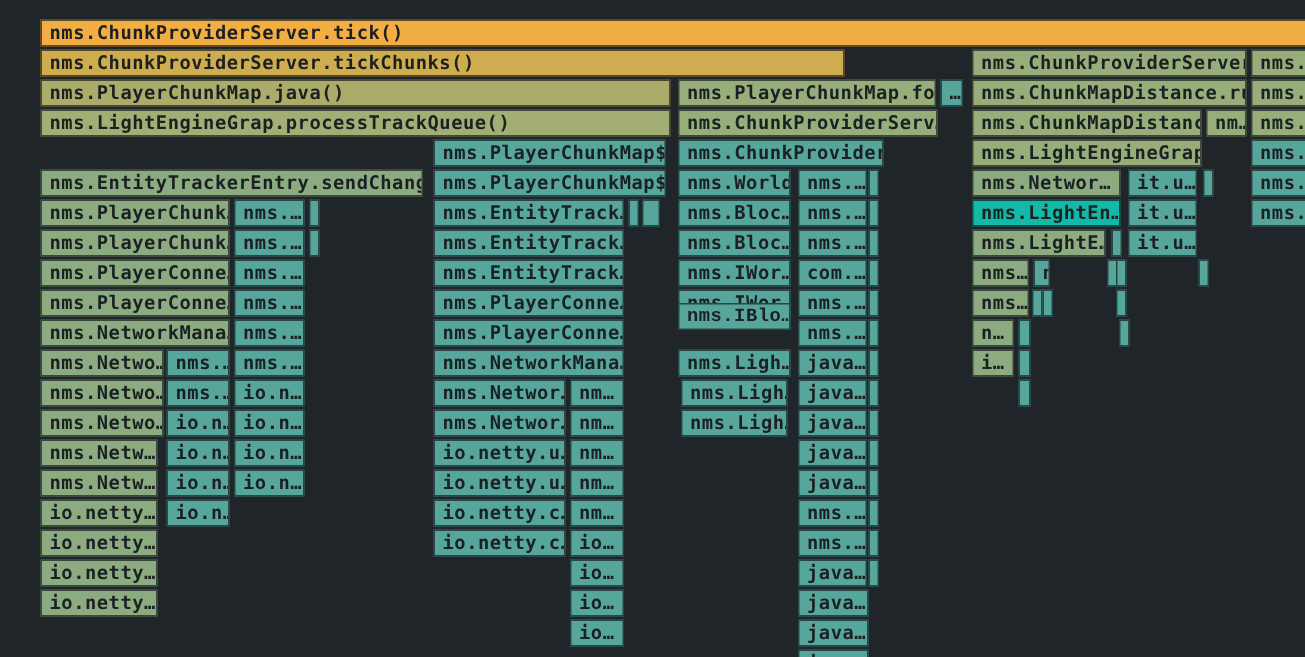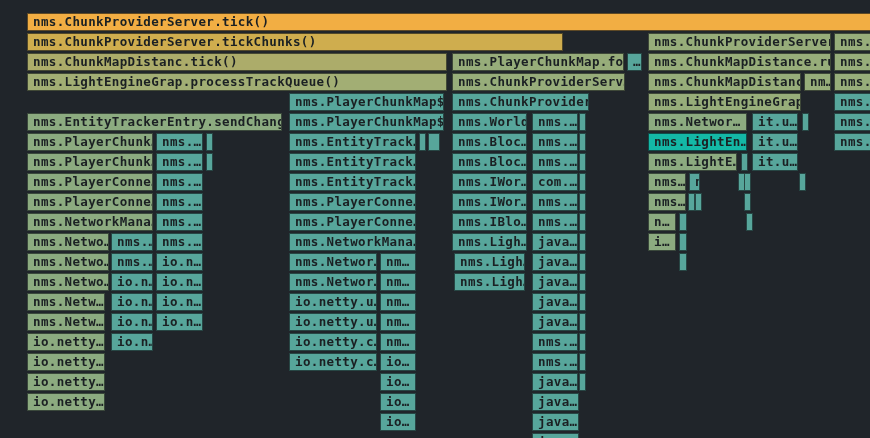--- a/index.html
+++ b/index.html
@@ -28,21 +28,21 @@
   }
 </style>
 </head>
 <body>
 
 <div class="flame">
     <div class="frame" title="nms.ChunkProviderServer.tick()" style="left: 8px; top: 13px; width: 866px; background: rgb(242, 174, 67);">nms.ChunkProviderServer.tick()</div>
     <div class="frame" title="nms.ChunkProviderServer.tickChunks()" style="left: 8px; top: 33px; width: 536px; background: rgb(207, 173, 78);">nms.ChunkProviderServer.tickChunks()</div>
     <div class="frame" title="nms.ChunkProviderServer…" style="left: 629px; top: 33px; width: 183px; background: rgb(151, 173, 122);">nms.ChunkProviderServer…</div>
     <div class="frame" title="nms.Play" style="left: 815px; top: 33px; width: 66px; background: rgb(151, 173, 122);">nms.Play</div>
-    <div class="frame" title="nms.PlayerChunkMap.tick()" style="left: 8px; top: 53px; width: 420px; background: rgb(172, 172, 106);">nms.ChunkMapDistanc.tick()</div>
+    <div class="frame" title="nms.PlayerChunkMap.tick()" style="left: 8px; top: 53px; width: 420px; background: rgb(172, 172, 106);">nms.PlayerChunkMap.java()</div>
     <div class="frame" title="nms.PlayerChunkMap.fo…" style="left: 433px; top: 53px; width: 172px; background: rgb(151, 173, 122);">nms.PlayerChunkMap.fo…</div>
     <div class="frame" title="…" style="left: 608px; top: 53px; width: 15px; background: rgb(87, 166, 155);">…</div>
     <div class="frame" title="nms.ChunkMapDistance.ru…" style="left: 629px; top: 53px; width: 183px; background: rgb(151, 173, 122);">nms.ChunkMapDistance.ru…</div>
     <div class="frame" title="nms.Vill" style="left: 815px; top: 53px; width: 66px; background: rgb(151, 173, 122);">nms.Vill</div>
     <div class="frame" title="nms.PlayerChunkMap.processTrackQueue()" style="left: 8px; top: 73px; width: 420px; background: rgb(162, 174, 116);">nms.LightEngineGrap.processTrackQueue()</div>
     <div class="frame" title="nms.ChunkProviderServ…" style="left: 433px; top: 73px; width: 173px; background: rgb(151, 173, 122);">nms.ChunkProviderServ…</div>
     <div class="frame" title="nms.ChunkMapDistanc…" style="left: 629px; top: 73px; width: 153px; background: rgb(151, 173, 122);">nms.ChunkMapDistanc…</div>
     <div class="frame" title="nm…" style="left: 785px; top: 73px; width: 27px; background: rgb(151, 173, 122);">nm…</div>
     <div class="frame" title="nms.Vill" style="left: 815px; top: 73px; width: 66px; background: rgb(151, 173, 122);">nms.Vill</div>
     <div class="frame" title="nms.PlayerChunkMap$…" style="left: 270px; top: 93px; width: 155px; background: rgb(87, 166, 155);">nms.PlayerChunkMap$…</div>
@@ -97,21 +97,21 @@
     <div class="frame" title="nms.IWor…" style="left: 433px; top: 193px; width: 75px; background: rgb(87, 166, 155);">nms.IWor…</div>
     <div class="frame" title="nms.…" style="left: 513px; top: 193px; width: 46px; background: rgb(87, 166, 155);">nms.…</div>
     <div class="frame" style="left: 560px; top: 193px; width: 3px; background: rgb(87, 166, 155);"></div>
     <div class="frame" title="nms…" style="left: 629px; top: 193px; width: 38px; background: rgb(140, 171, 128);">nms…</div>
     <div class="frame" style="left: 669px; top: 193px; width: 5px; background: rgb(87, 166, 155);"></div>
     <div class="frame" style="left: 676px; top: 193px; width: 5px; background: rgb(87, 166, 155);"></div>
     <div class="frame" style="left: 725px; top: 193px; width: 4px; background: rgb(87, 166, 155);"></div>
     <div class="frame" title="nms.NetworkMana…" style="left: 8px; top: 213px; width: 126px; background: rgb(140, 171, 128);">nms.NetworkMana…</div>
     <div class="frame" title="nms.…" style="left: 137px; top: 213px; width: 47px; background: rgb(87, 166, 155);">nms.…</div>
     <div class="frame" title="nms.PlayerConne…" style="left: 270px; top: 213px; width: 127px; background: rgb(87, 166, 155);">nms.PlayerConne…</div>
-    <div class="frame" title="nms.IBlo…" style="left: 433px; top: 213px; width: 75px; background: rgb(87, 166, 155);">nms.IBlo…</div>
+    <div class="frame" title="nms.IBlo…" style="left: 433px; top: 202px; width: 75px; background: rgb(87, 166, 155); font-family: Liberation Mono, monospace;">nms.IBlo…</div>
     <div class="frame" title="nms.…" style="left: 513px; top: 213px; width: 46px; background: rgb(87, 166, 155);">nms.…</div>
     <div class="frame" style="left: 560px; top: 213px; width: 3px; background: rgb(87, 166, 155);"></div>
     <div class="frame" title="n…" style="left: 629px; top: 213px; width: 28px; background: rgb(140, 171, 128);">n…</div>
     <div class="frame" style="left: 660px; top: 213px; width: 8px; background: rgb(87, 166, 155);"></div>
     <div class="frame" style="left: 727px; top: 213px; width: 2px; background: rgb(87, 166, 155);"></div>
     <div class="frame" title="nms.Netwo…" style="left: 8px; top: 233px; width: 82px; background: rgb(140, 171, 128);">nms.Netwo…</div>
     <div class="frame" title="nms.…" style="left: 92px; top: 233px; width: 42px; background: rgb(87, 166, 155);">nms.…</div>
     <div class="frame" title="nms.…" style="left: 137px; top: 233px; width: 47px; background: rgb(87, 166, 155);">nms.…</div>
     <div class="frame" title="nms.NetworkMana…" style="left: 270px; top: 233px; width: 127px; background: rgb(87, 166, 155);">nms.NetworkMana…</div>
     <div class="frame" title="nms.Ligh…" style="left: 433px; top: 233px; width: 75px; background: rgb(87, 166, 155);">nms.Ligh…</div>

